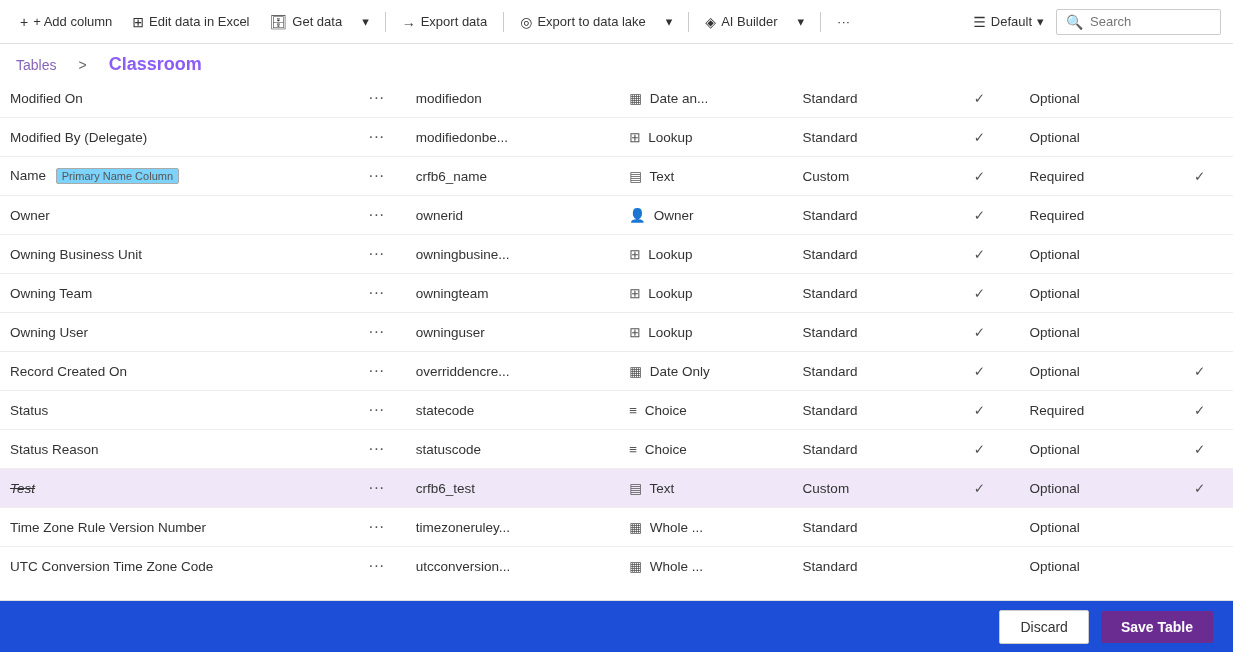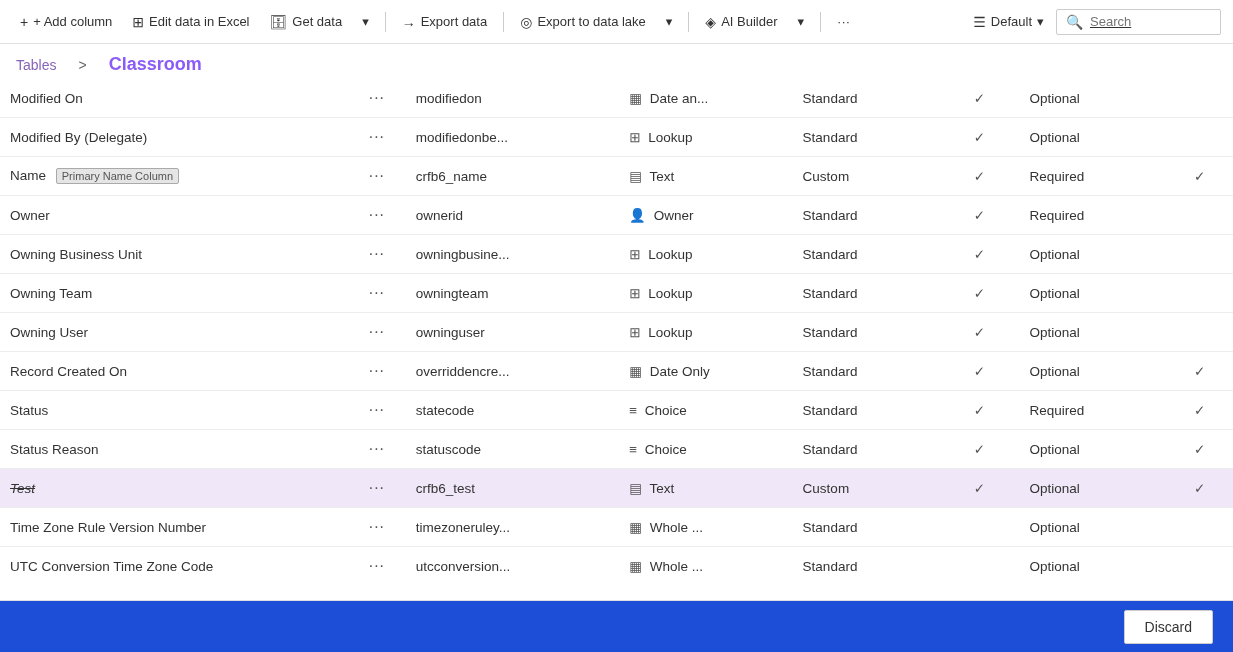--- a/index.html
+++ b/index.html
@@ -41,21 +41,20 @@
       background: #fff;
       min-width: 160px;
       cursor: text;
     }
     .toolbar-search input {
       border: none;
       outline: none;
       font-size: 13px;
       width: 120px;
       color: #333;
-      text-decoration: underline;
     }
 
     
     .breadcrumb {
       display: flex;
       align-items: center;
       gap: 22px;
       padding: 10px 16px 4px 16px;
       font-size: 14px;
     }
@@ -111,21 +110,21 @@
 
     .primary-badge {
       display: inline-block;
       font-size: 11px;
       color: #555;
       border: 1px solid #aaa;
       border-radius: 2px;
       padding: 1px 5px;
       margin-left: 6px;
       vertical-align: middle;
-      background: #e5e5e5;
+      background: #7dd3fc;
     }
 
     .strikethrough { text-decoration: line-through; font-style: italic; }
 
     
     .footer {
       position: absolute;
       bottom: 0;
       left: 0;
       right: 0;
@@ -590,13 +589,14 @@
       <span class="check-icon"></span>
     </td>
   </tr>
         </tbody>
     </table>
   </div>
 </div>
 
 <div class="footer">
   <button class="btn-discard">Discard</button>
+  <button class="btn-save">Save Table</button>
 </div>
 
 </body></html>

